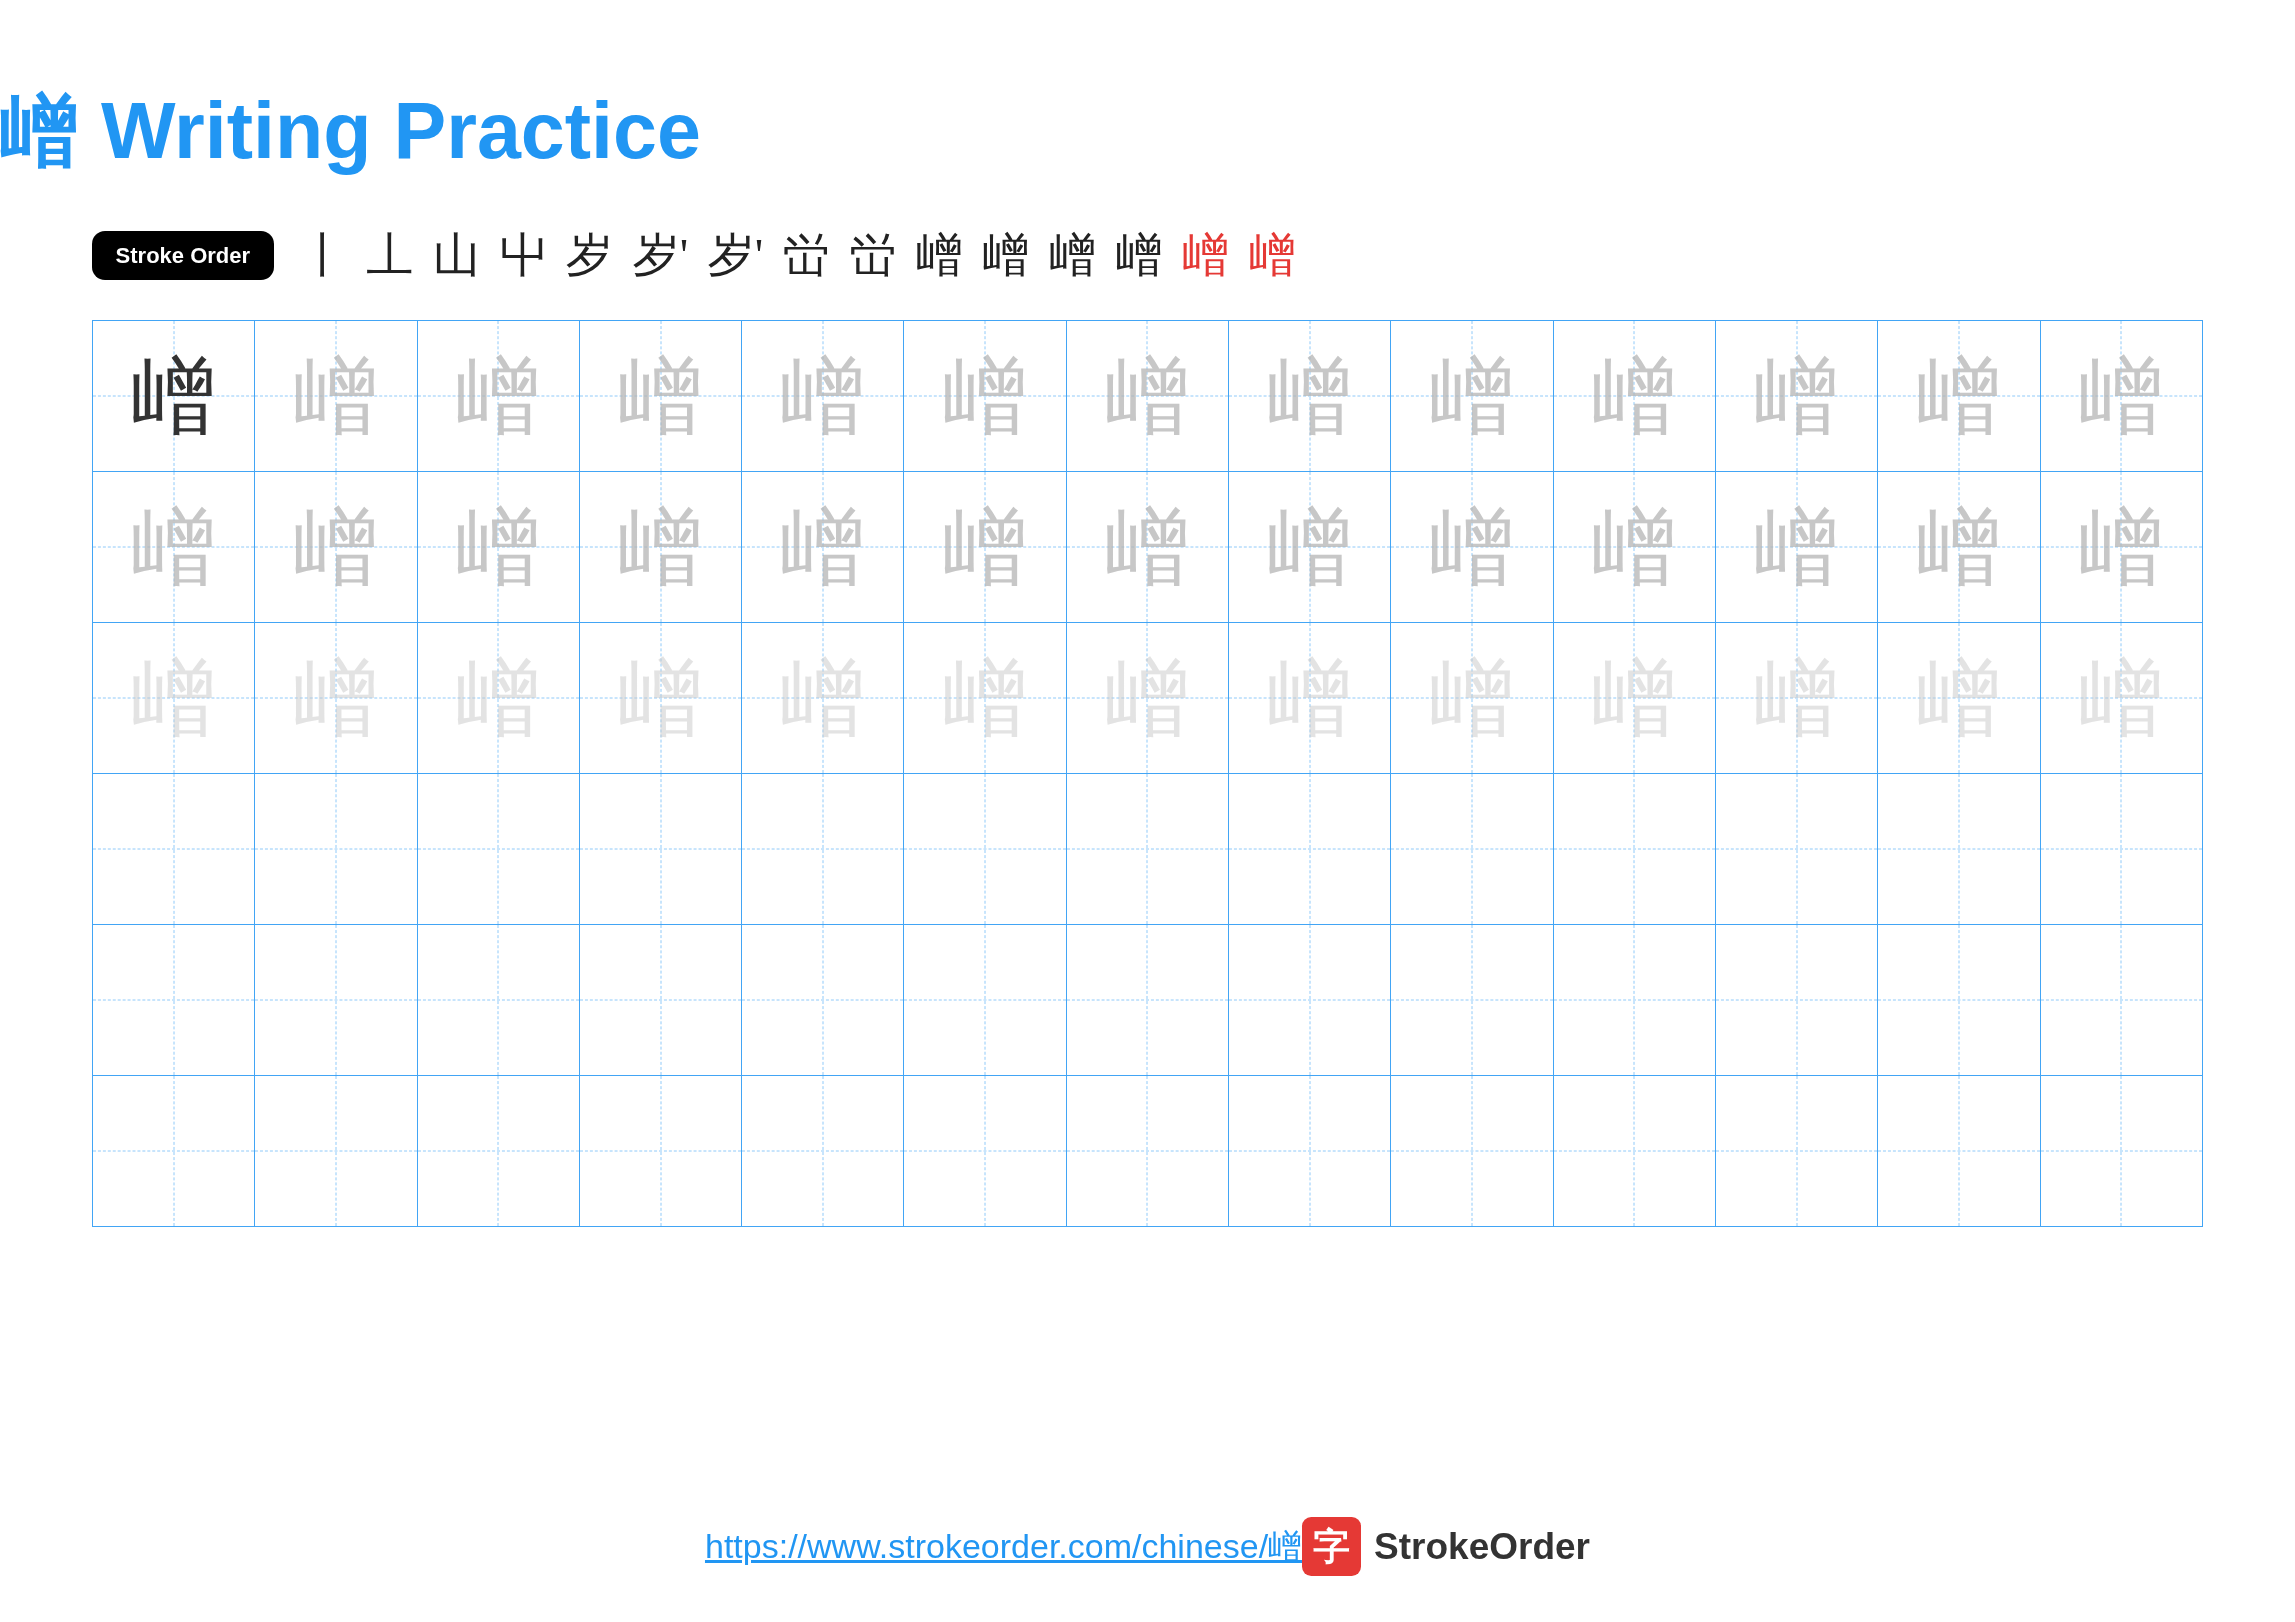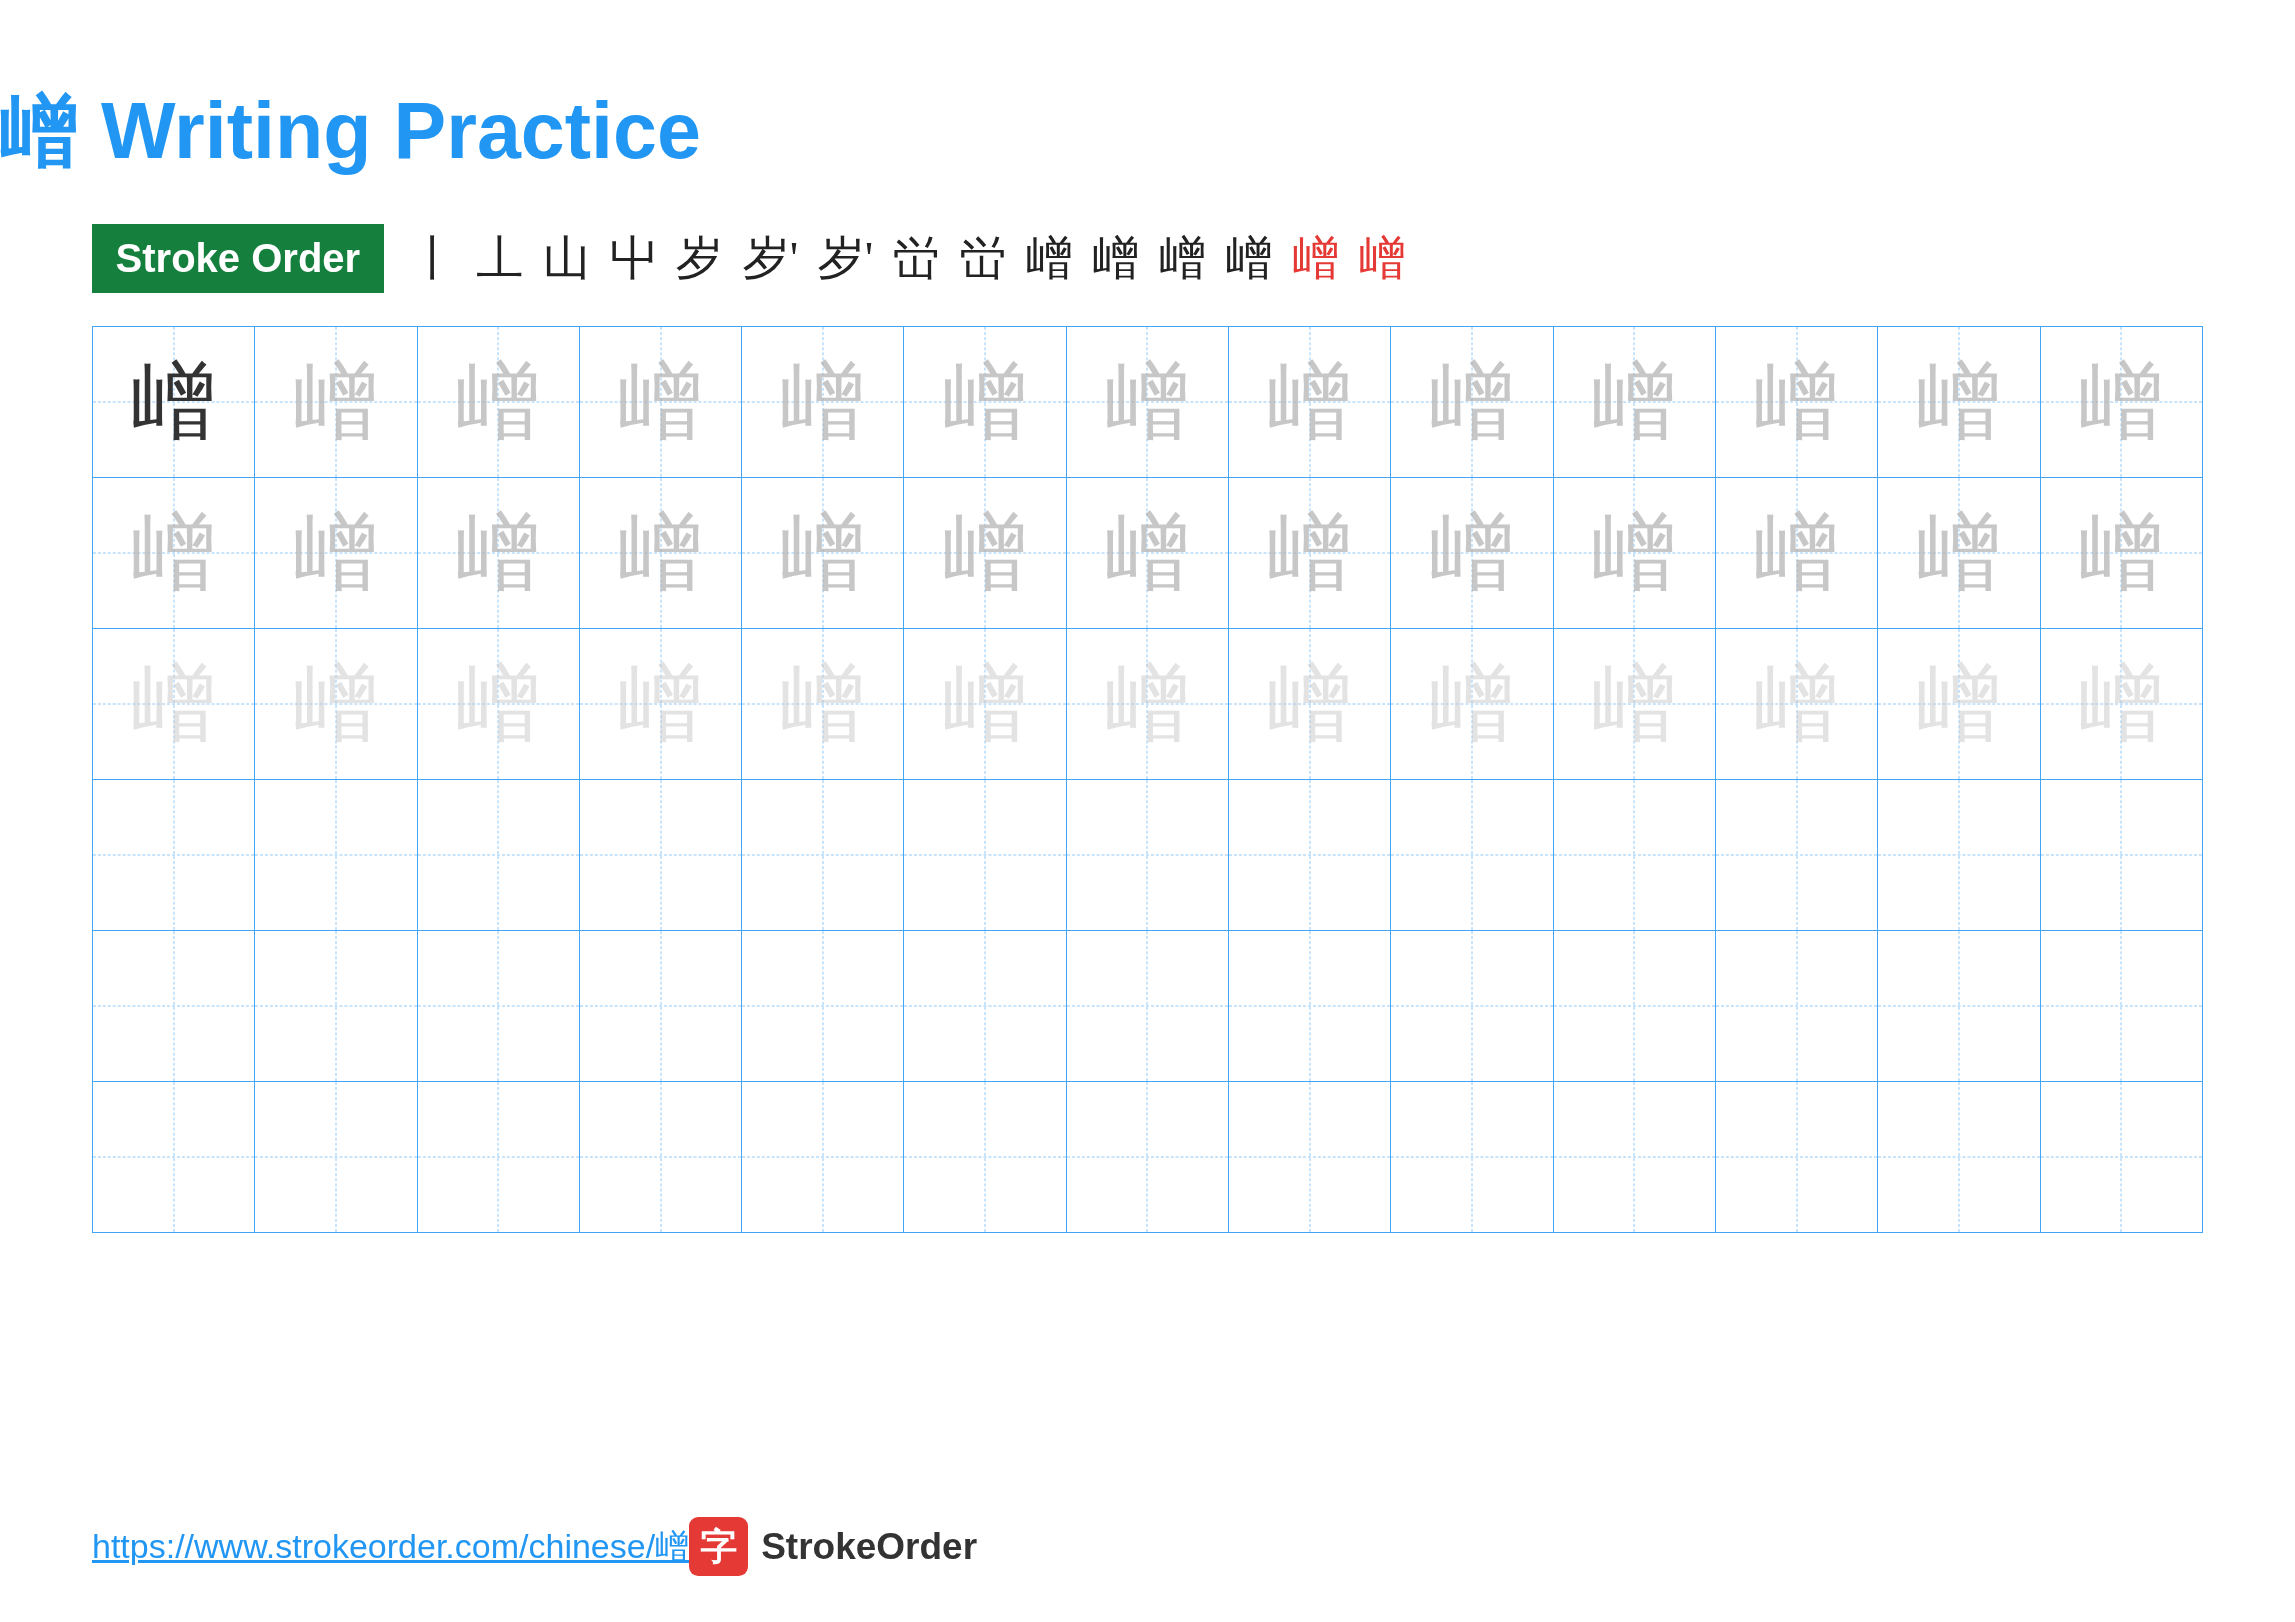--- a/index.html
+++ b/index.html
@@ -23,26 +23,26 @@
     }
 
     .stroke-order-section {
       display: flex;
       align-items: center;
       padding: 0 92px;
       margin-bottom: 33px;
       gap: 26px;
     }
     .stroke-order-badge {
-      background: #15803d;
+      background: #000000;
       color: white;
-      font-size: 40px;
+      font-size: 22px;
       font-weight: bold;
       padding: 11.8px 23.6px;
-      border-radius: 0;
+      border-radius: 13px;
       white-space: nowrap;
       flex-shrink: 0;
     }
     .stroke-sequence {
       display: flex;
       align-items: center;
       gap: 19.6px;
       flex-wrap: nowrap;
     }
     .stroke-char {
@@ -117,21 +117,21 @@
       position: relative;
       z-index: 1;
     }
 
     .footer {
       position: absolute;
       bottom: 46px;
       left: 92px;
       right: 92px;
       display: flex;
-      justify-content: flex-start;
+      justify-content: center;
       align-items: center;
     }
     .footer-url {
       font-size: 34px;
       color: #2196F3;
     }
     .footer-logo {
       display: flex;
       align-items: center;
       gap: 13px;

